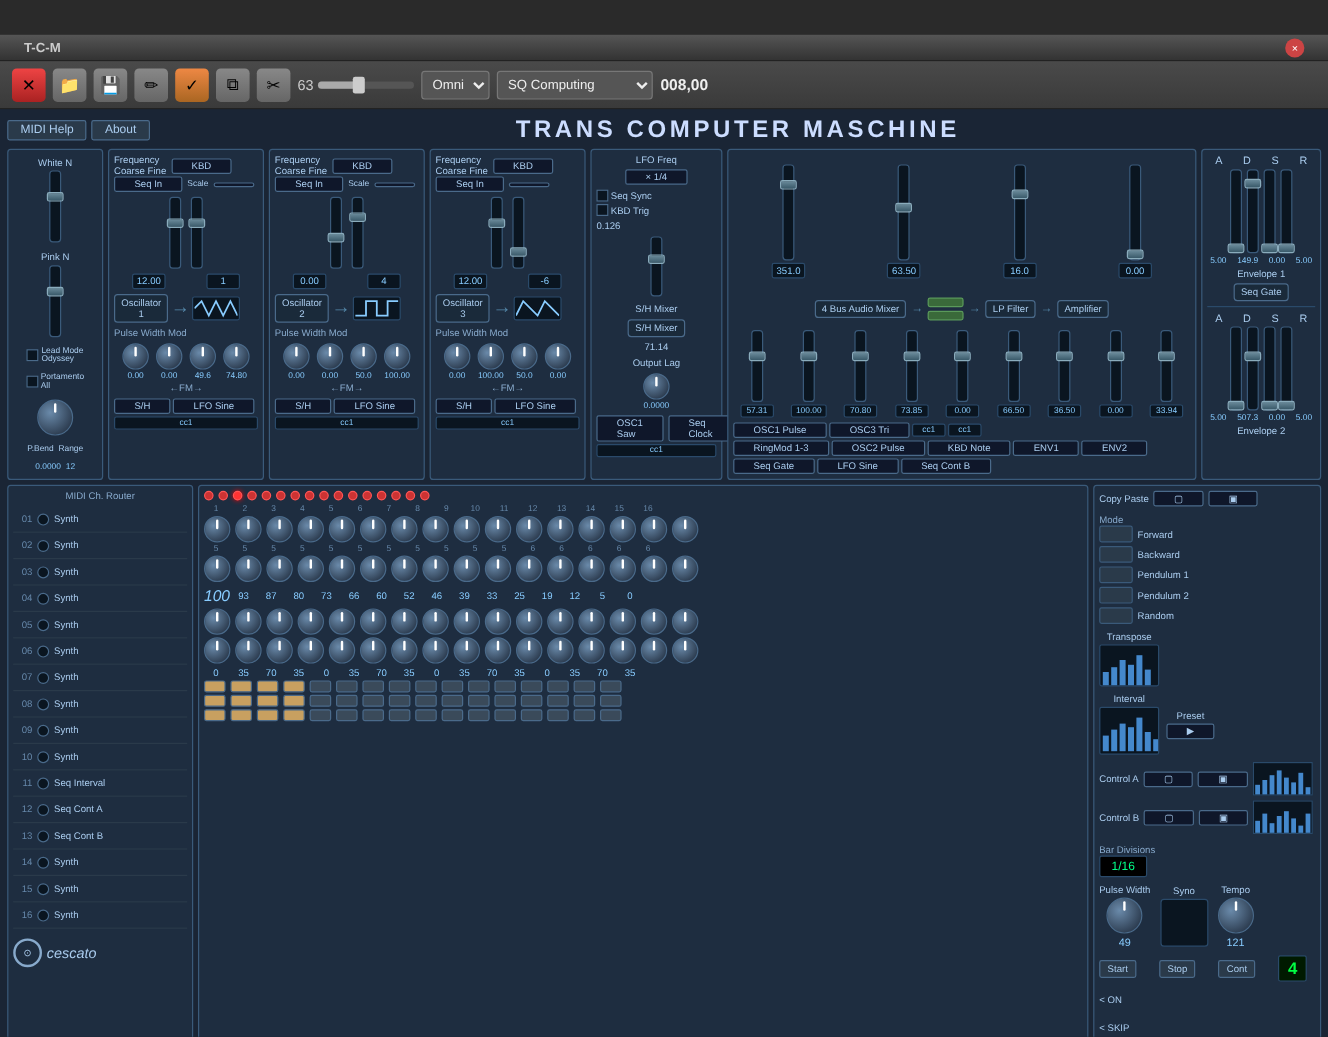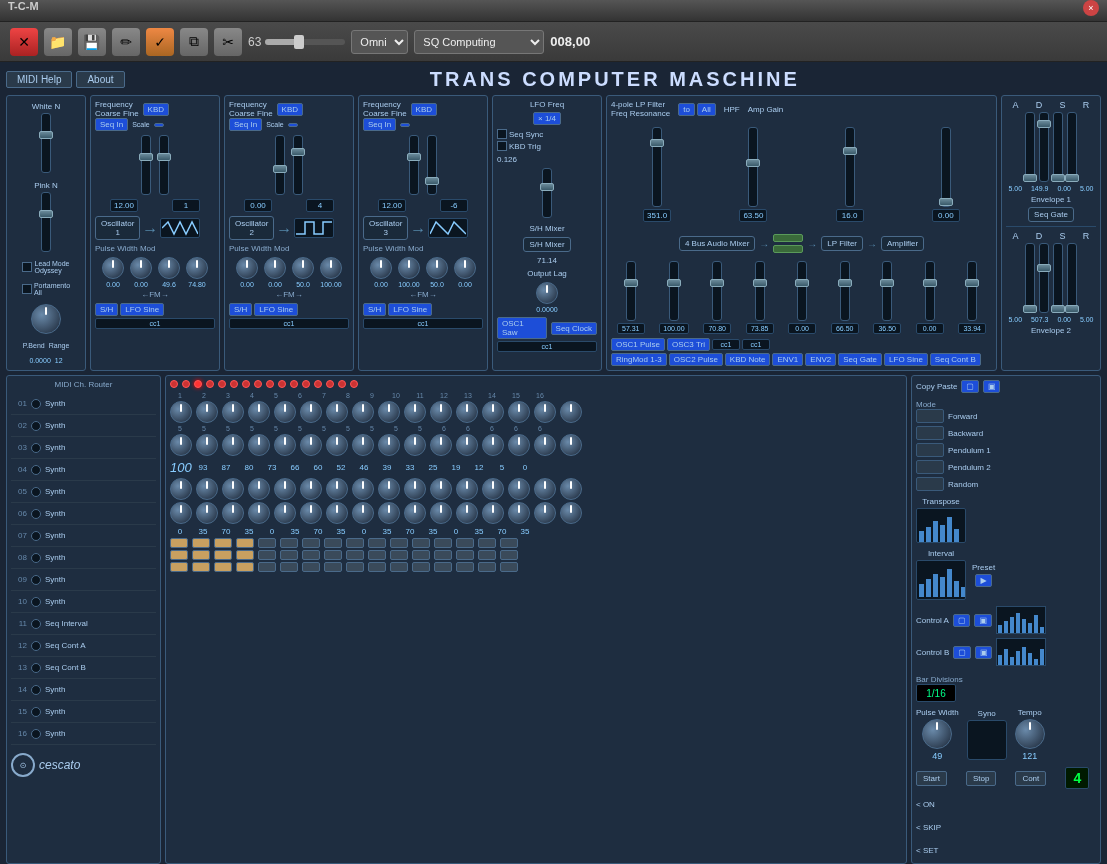--- a/index.html
+++ b/index.html
@@ -11,23 +11,24 @@
       overflow: hidden;
       user-select: none;
     }
 
     
     #title-bar {
       width: 100%;
       height: 22px;
       background: linear-gradient(to bottom, #555, #333);
       display: flex;
-      align-items: flex-start;
-      padding: 0 8px;
+      align-items: center;
+      padding: 0 20px;
       border-bottom: 1px solid #222;
+      margin-top: 29px;
     }
     #title-bar span {
       color: #ccc;
       font-size: 11px;
       font-weight: bold;
       flex: 1;
     }
     .close-btn {
       width: 16px;
       height: 16px;
@@ -277,22 +278,22 @@
       width: 8px;
       height: 8px;
       border-radius: 50%;
       background: #cc3333;
       border: 1px solid #ff5555;
       display: inline-block;
     }
 
     
     .mini-btn {
-      padding: 1px 4px;
-      background: #1d4ed8;
+      padding: 1px 16px;
+      background: #0f172a;
       border: 1px solid #4a6a8a;
       color: #aaccee;
       font-size: 8px;
       cursor: pointer;
       border-radius: 2px;
     }
 
     
     .row { display: flex; align-items: center; gap: 4px; }
     .col { display: flex; flex-direction: column; align-items: center; gap: 2px; }
@@ -779,29 +780,20 @@
       <div class="knob" style="margin:2px auto"></div>
       <div style="font-size:7px;color:#88ccff;text-align:center">0.0000</div>
       <div class="row" style="margin-top:4px;gap:4px">
         <div class="mini-btn">OSC1 Saw</div>
         <div class="mini-btn">Seq Clock</div>
       </div>
       <div class="val-disp" style="font-size:7px;margin-top:2px">cc1</div>
     </div>
 
     <div class="panel-filter">
-      <div class="row" style="margin-bottom:4px;gap:8px">
-        <span style="font-size:8px">4-pole LP Filter<br>Freq Resonance</span>
-        <div class="row" style="gap:2px">
-          <div class="mini-btn">to</div>
-          <div class="mini-btn">All</div>
-        </div>
-        <span style="font-size:8px">HPF</span>
-        <span style="font-size:8px">Amp Gain</span>
-      </div>
 
       <div class="row" style="gap:4px;justify-content:space-around;flex:1">
         <div class="col">
           <div class="fader-v" style="height:80px">
               <div class="fader-v-thumb" style="top:15%"></div>
             </div>
           <span class="val-disp">351.0</span>
         </div>
         <div class="col">
           <div class="fader-v" style="height:80px">

